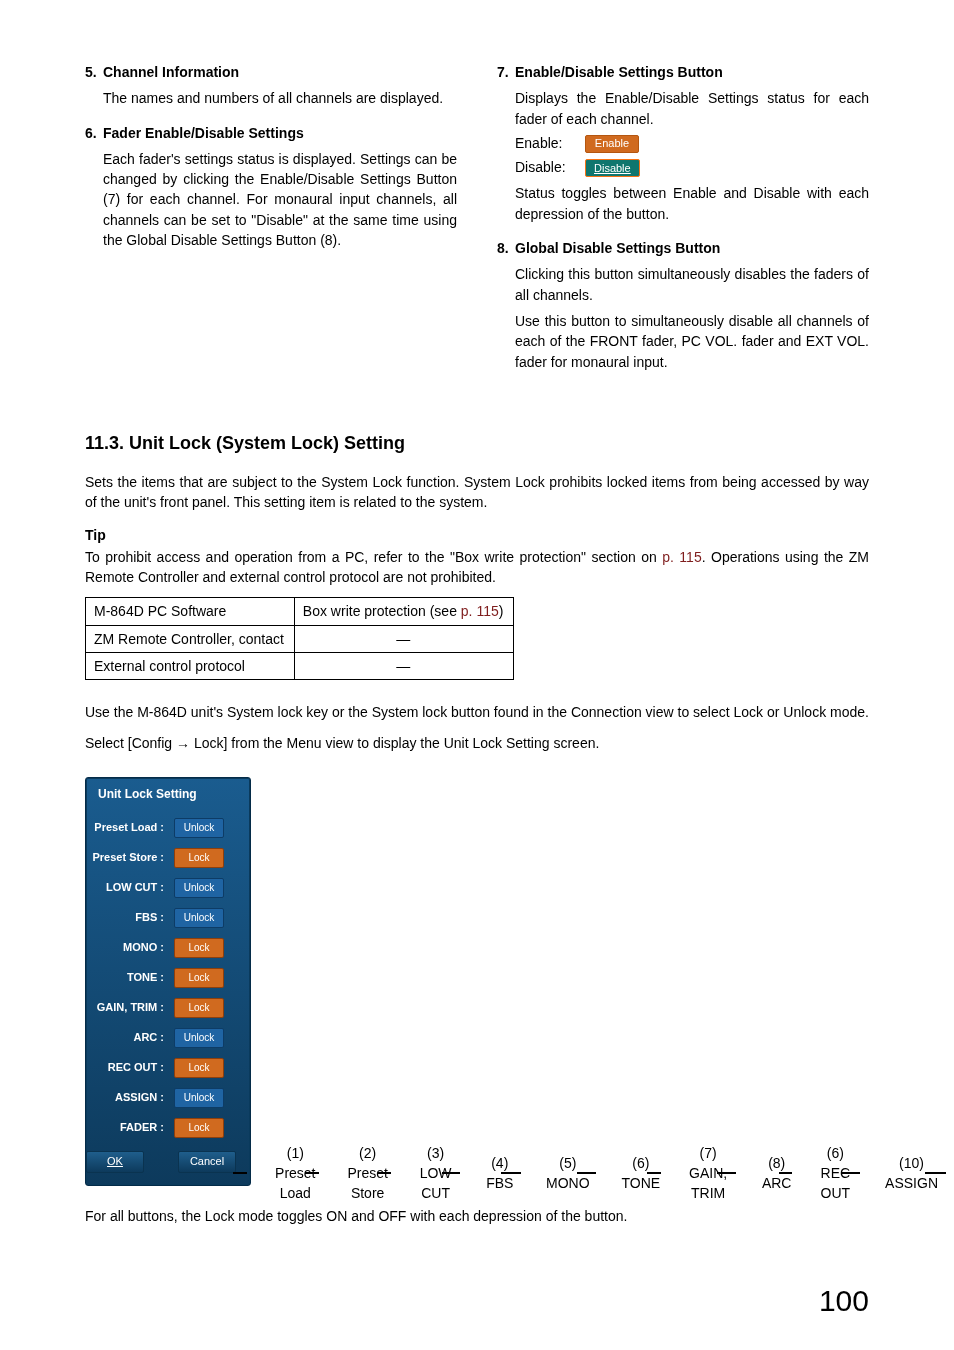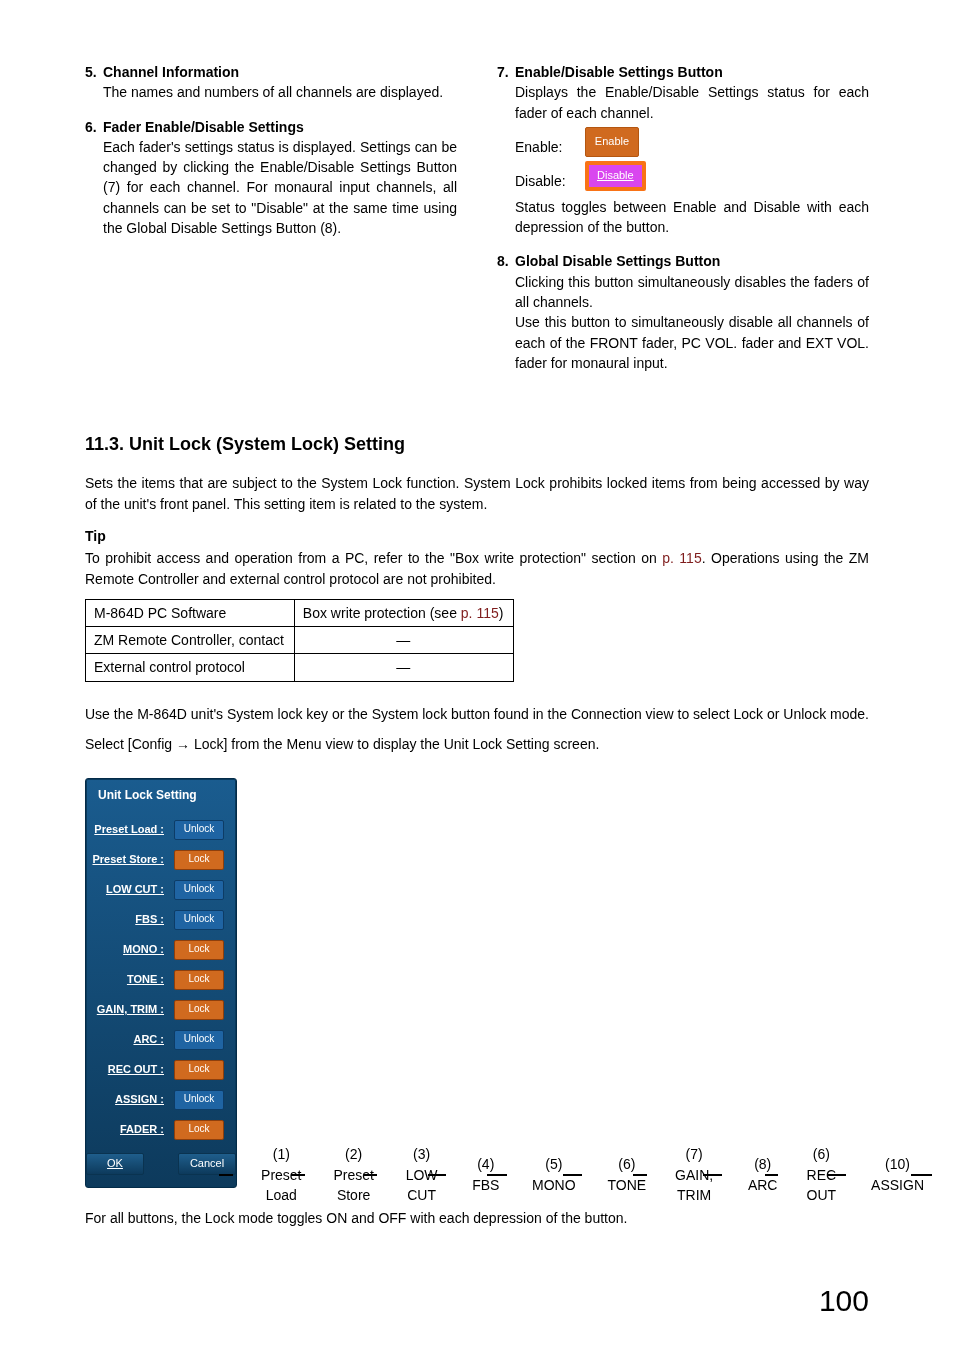--- a/index.html
+++ b/index.html
@@ -21,51 +21,51 @@
   .two-col {
     display: flex;
     gap: 40px;
   }
   .col {
     flex: 1;
     min-width: 0;
   }
   .item-block { margin-bottom: 14px; }
   .item-head { font-weight: bold; }
-  .item-body { text-align: justify; padding-left: 18px; }
+  .item-body { text-align: justify; padding-left: 18px; margin-top: 6px; }
   .item-num { display: inline-block; width: 18px; }
   .section-head {
     font-size: 18px;
     font-weight: bold;
     margin: 44px 0 16px 0;
   }
   .para { text-align: justify; margin: 10px 0; }
   .tip-head { font-weight: bold; margin-top: 12px; }
   .link { color: #7f1d1d; }
   .swatch-row {
     display: flex;
     align-items: flex-end;
     gap: 10px;
     margin: 4px 0;
     padding-left: 18px;
   }
   .btn-chip {
     display: inline-flex;
     align-items: center;
     justify-content: center;
-    height: 30px;
+    height: 18px;
     min-width: 54px;
     padding: 0 8px;
     font-size: 11px;
     color: #fff;
     border-radius: 2px;
     box-sizing: border-box;
   }
   .chip-orange { background: #d06a1f; border: 1px solid #b45610; }
-  .chip-blue   { background: #d946ef; border: 4px solid #f97316; text-decoration: underline; }
+  .chip-blue   { background: #0f766e; border: 1px solid #f97316; text-decoration: underline; }
 
   table.lock-table {
     border-collapse: collapse;
     margin-top: 6px;
     font-size: 14px;
   }
   table.lock-table td {
     border: 1px solid #000;
     padding: 3px 10px 3px 8px;
     vertical-align: middle;
@@ -78,21 +78,21 @@
     gap: 40px;
     margin-top: 24px;
   }
 
   .panel {
     width: 250px;
     background: linear-gradient(#1a5c8f, #0d3a5c);
     border: 1px solid #042b48;
     border-radius: 3px;
     box-shadow: 0 0 0 1px #0a3a5c inset;
-    padding: 0 0 8px 0;
+    padding: 0 14px 8px 0;
     color: #fff;
   }
   .panel-title {
     font-weight: bold;
     font-size: 12px;
     padding: 8px 12px 10px 12px;
     color: #fff;
   }
   .panel-rows { position: relative; }
   .panel-row {
@@ -103,21 +103,20 @@
     padding: 2px 12px 2px 0;
     height: 26px;
     font-size: 11px;
   }
   .panel-label {
     flex: 1;
     text-align: right;
     font-weight: bold;
     color: #fff;
     padding-right: 2px;
-    text-decoration: underline;
   }
   .panel-btn {
     width: 48px;
     height: 18px;
     display: inline-flex;
     align-items: center;
     justify-content: center;
     font-size: 10px;
     border-radius: 2px;
     color: #fff;

